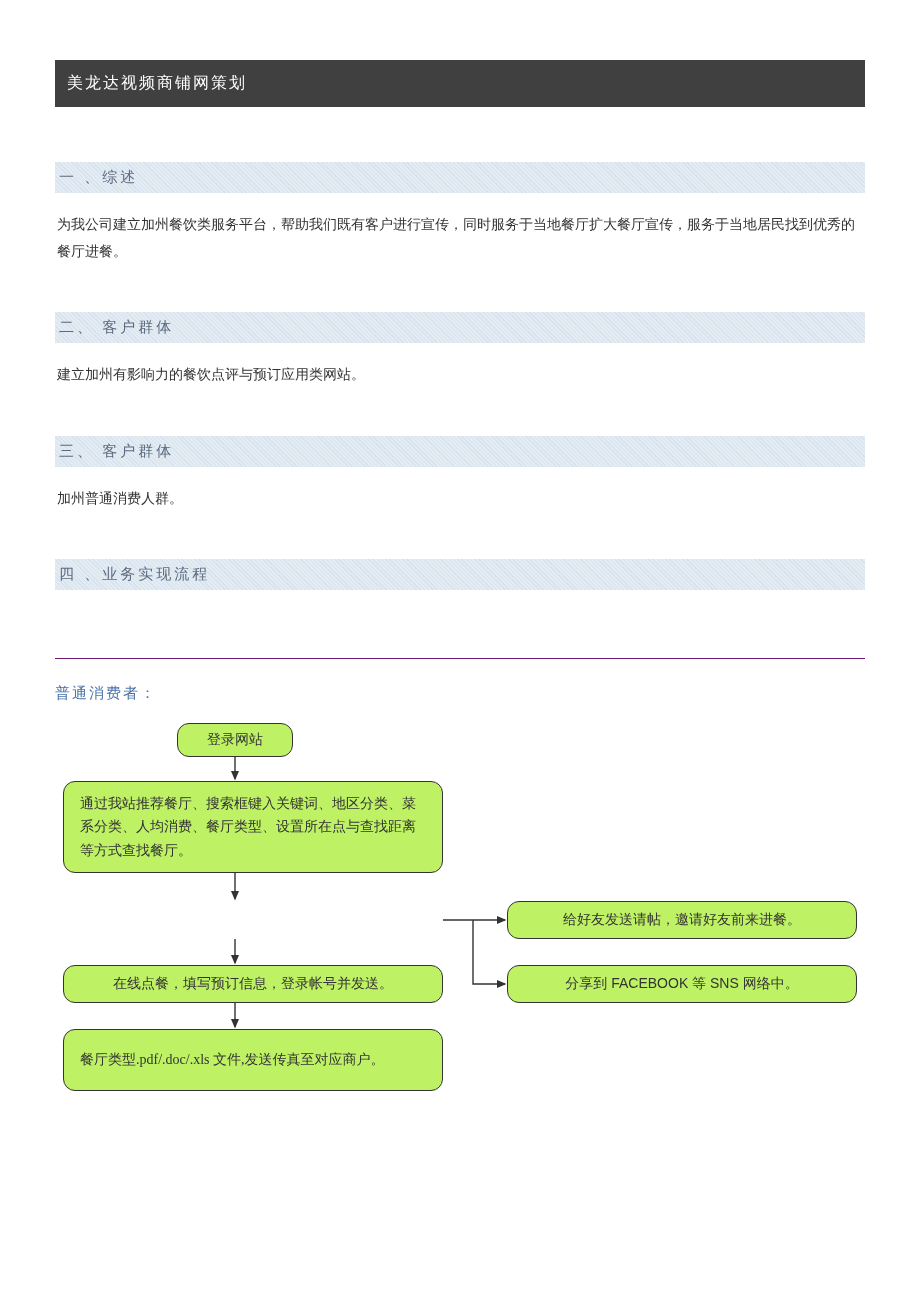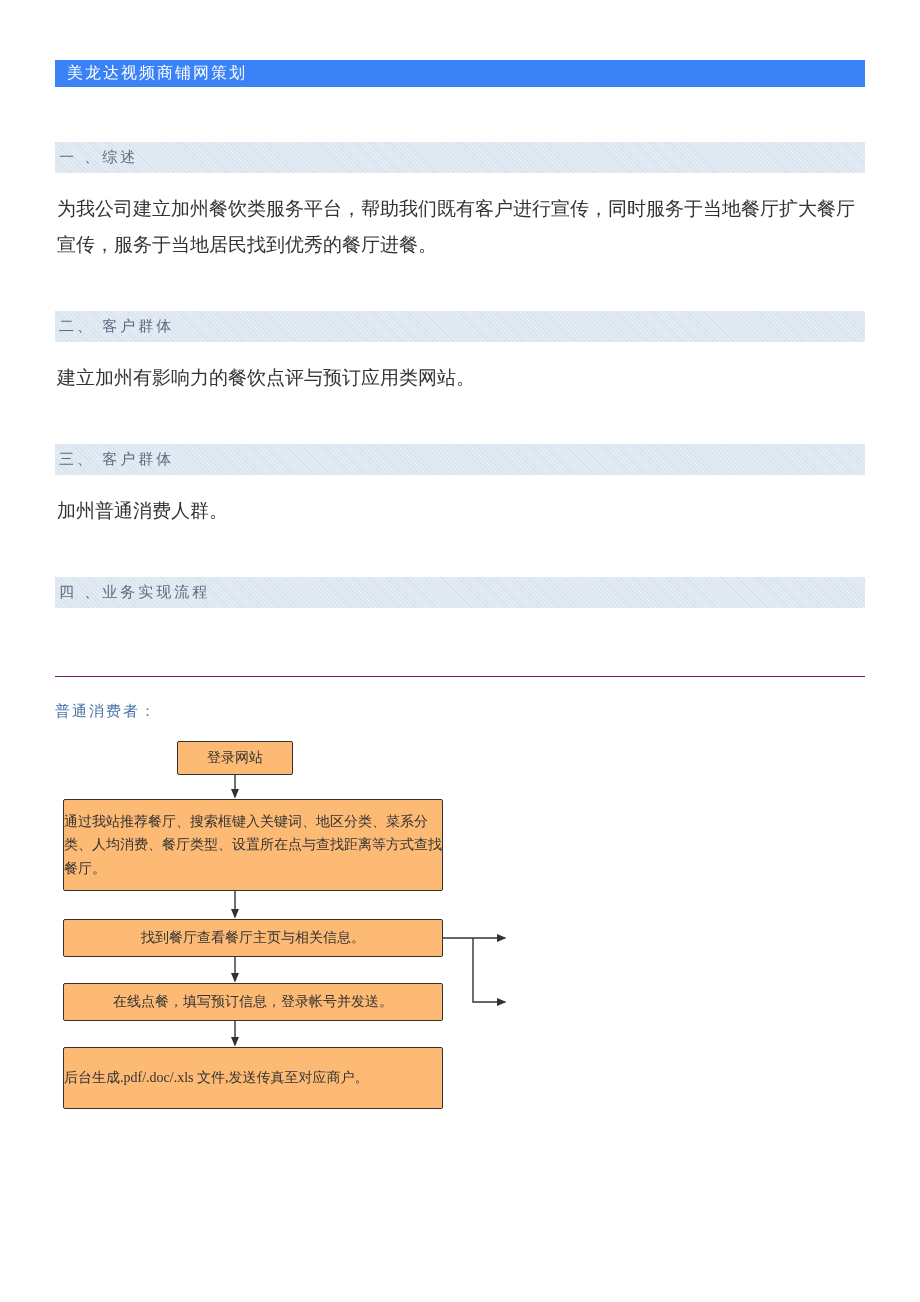--- a/index.html
+++ b/index.html
@@ -6,39 +6,39 @@
   body {
     width: 920px;
     height: 1302px;
     background: #ffffff;
     font-family: "Microsoft YaHei", "SimSun", sans-serif;
     color: #333;
     position: relative;
     padding: 60px 55px 0 55px;
   }
   .title-bar {
-    background: #3b82f6;
+    background: #404040;
     color: #ffffff;
     font-size: 16px;
-    padding: 3px 12px;
+    padding: 13px 12px;
     letter-spacing: 2px;
     margin-bottom: 55px;
   }
   .section-header {
     background: #dde6f0;
     background-image: repeating-linear-gradient(45deg, #d8e2ee 0, #d8e2ee 1px, #e3ebf3 1px, #e3ebf3 3px);
     font-size: 15px;
     letter-spacing: 3px;
     padding: 6px 4px;
     margin-bottom: 18px;
     color: #5b6b7f;
     margin-top: 43px;
   }
   .section-body {
-    font-size: 19px;
+    font-size: 14px;
     line-height: 1.9;
     margin-bottom: 48px;
     color: #333;
     padding: 0 2px;
   }
   .sub-rule {
     border-top: 1px solid #701a75;
     margin-top: 68px;
     padding-top: 25px;
     margin-bottom: 20px;
@@ -48,29 +48,29 @@
     font-size: 15px;
     letter-spacing: 2px;
   }
   .flow-area {
     position: relative;
     height: 420px;
   }
   .fbox {
     position: absolute;
     border: 1.2px solid #333;
-    border-radius: 2px;
-    background: #fdba74;
+    border-radius: 12px;
+    background: #bef264;
     font-size: 14px;
     line-height: 1.7;
     text-align: center;
     display: flex;
     align-items: center;
     justify-content: center;
-    padding: 6px 0;
+    padding: 6px 16px;
   }
   .fbox.left-wide { text-align: left; justify-content: flex-start; font-family: Liberation Serif, serif; }
   svg.connectors {
     position: absolute;
     left: 0; top: 0;
     pointer-events: none;
   }
 </style>
 </head>
 <body>
@@ -91,27 +91,28 @@
 <div class="sub-rule">
   <span class="sub-title">普通消费者：</span>
 </div>
 
 <div class="flow-area">
 
   <div class="fbox" style="left:122px; top:0px; width:116px; height:34px;">登录网站</div>
 
   <div class="fbox left-wide" style="left:8px; top:58px; width:380px; height:92px;">通过我站推荐餐厅、搜索框键入关键词、地区分类、菜系分类、人均消费、餐厅类型、设置所在点与查找距离等方式查找餐厅。</div>
 
-  <div class="fbox" style="left:8px; top:178px; width:380px; height:38px;">找到餐厅查看餐厅主页与相关信息。</div>
 
   <div class="fbox" style="left:8px; top:242px; width:380px; height:38px;">在线点餐，填写预订信息，登录帐号并发送。</div>
 
-  <div class="fbox left-wide" style="left:8px; top:306px; width:380px; height:62px;">后台生成.pdf/.doc/.xls 文件,发送传真至对应商户。</div>
+  <div class="fbox left-wide" style="left:8px; top:306px; width:380px; height:62px;">餐厅类型.pdf/.doc/.xls 文件,发送传真至对应商户。</div>
 
+  <div class="fbox" style="left:452px; top:178px; width:350px; height:38px;">给好友发送请帖，邀请好友前来进餐。</div>
 
+  <div class="fbox" style="left:452px; top:242px; width:350px; height:38px;">分享到 FACEBOOK 等 SNS 网络中。</div>
 
   <svg class="connectors" width="810" height="400">
     <defs>
       <marker id="arrow" markerWidth="8" markerHeight="8" refX="6" refY="3" orient="auto">
         <path d="M0,0 L7,3 L0,6 Z" fill="#333"></path>
       </marker>
     </defs>
 
     <line x1="180" y1="34" x2="180" y2="56" stroke="#333" stroke-width="1.4" marker-end="url(#arrow)"></line>
 

